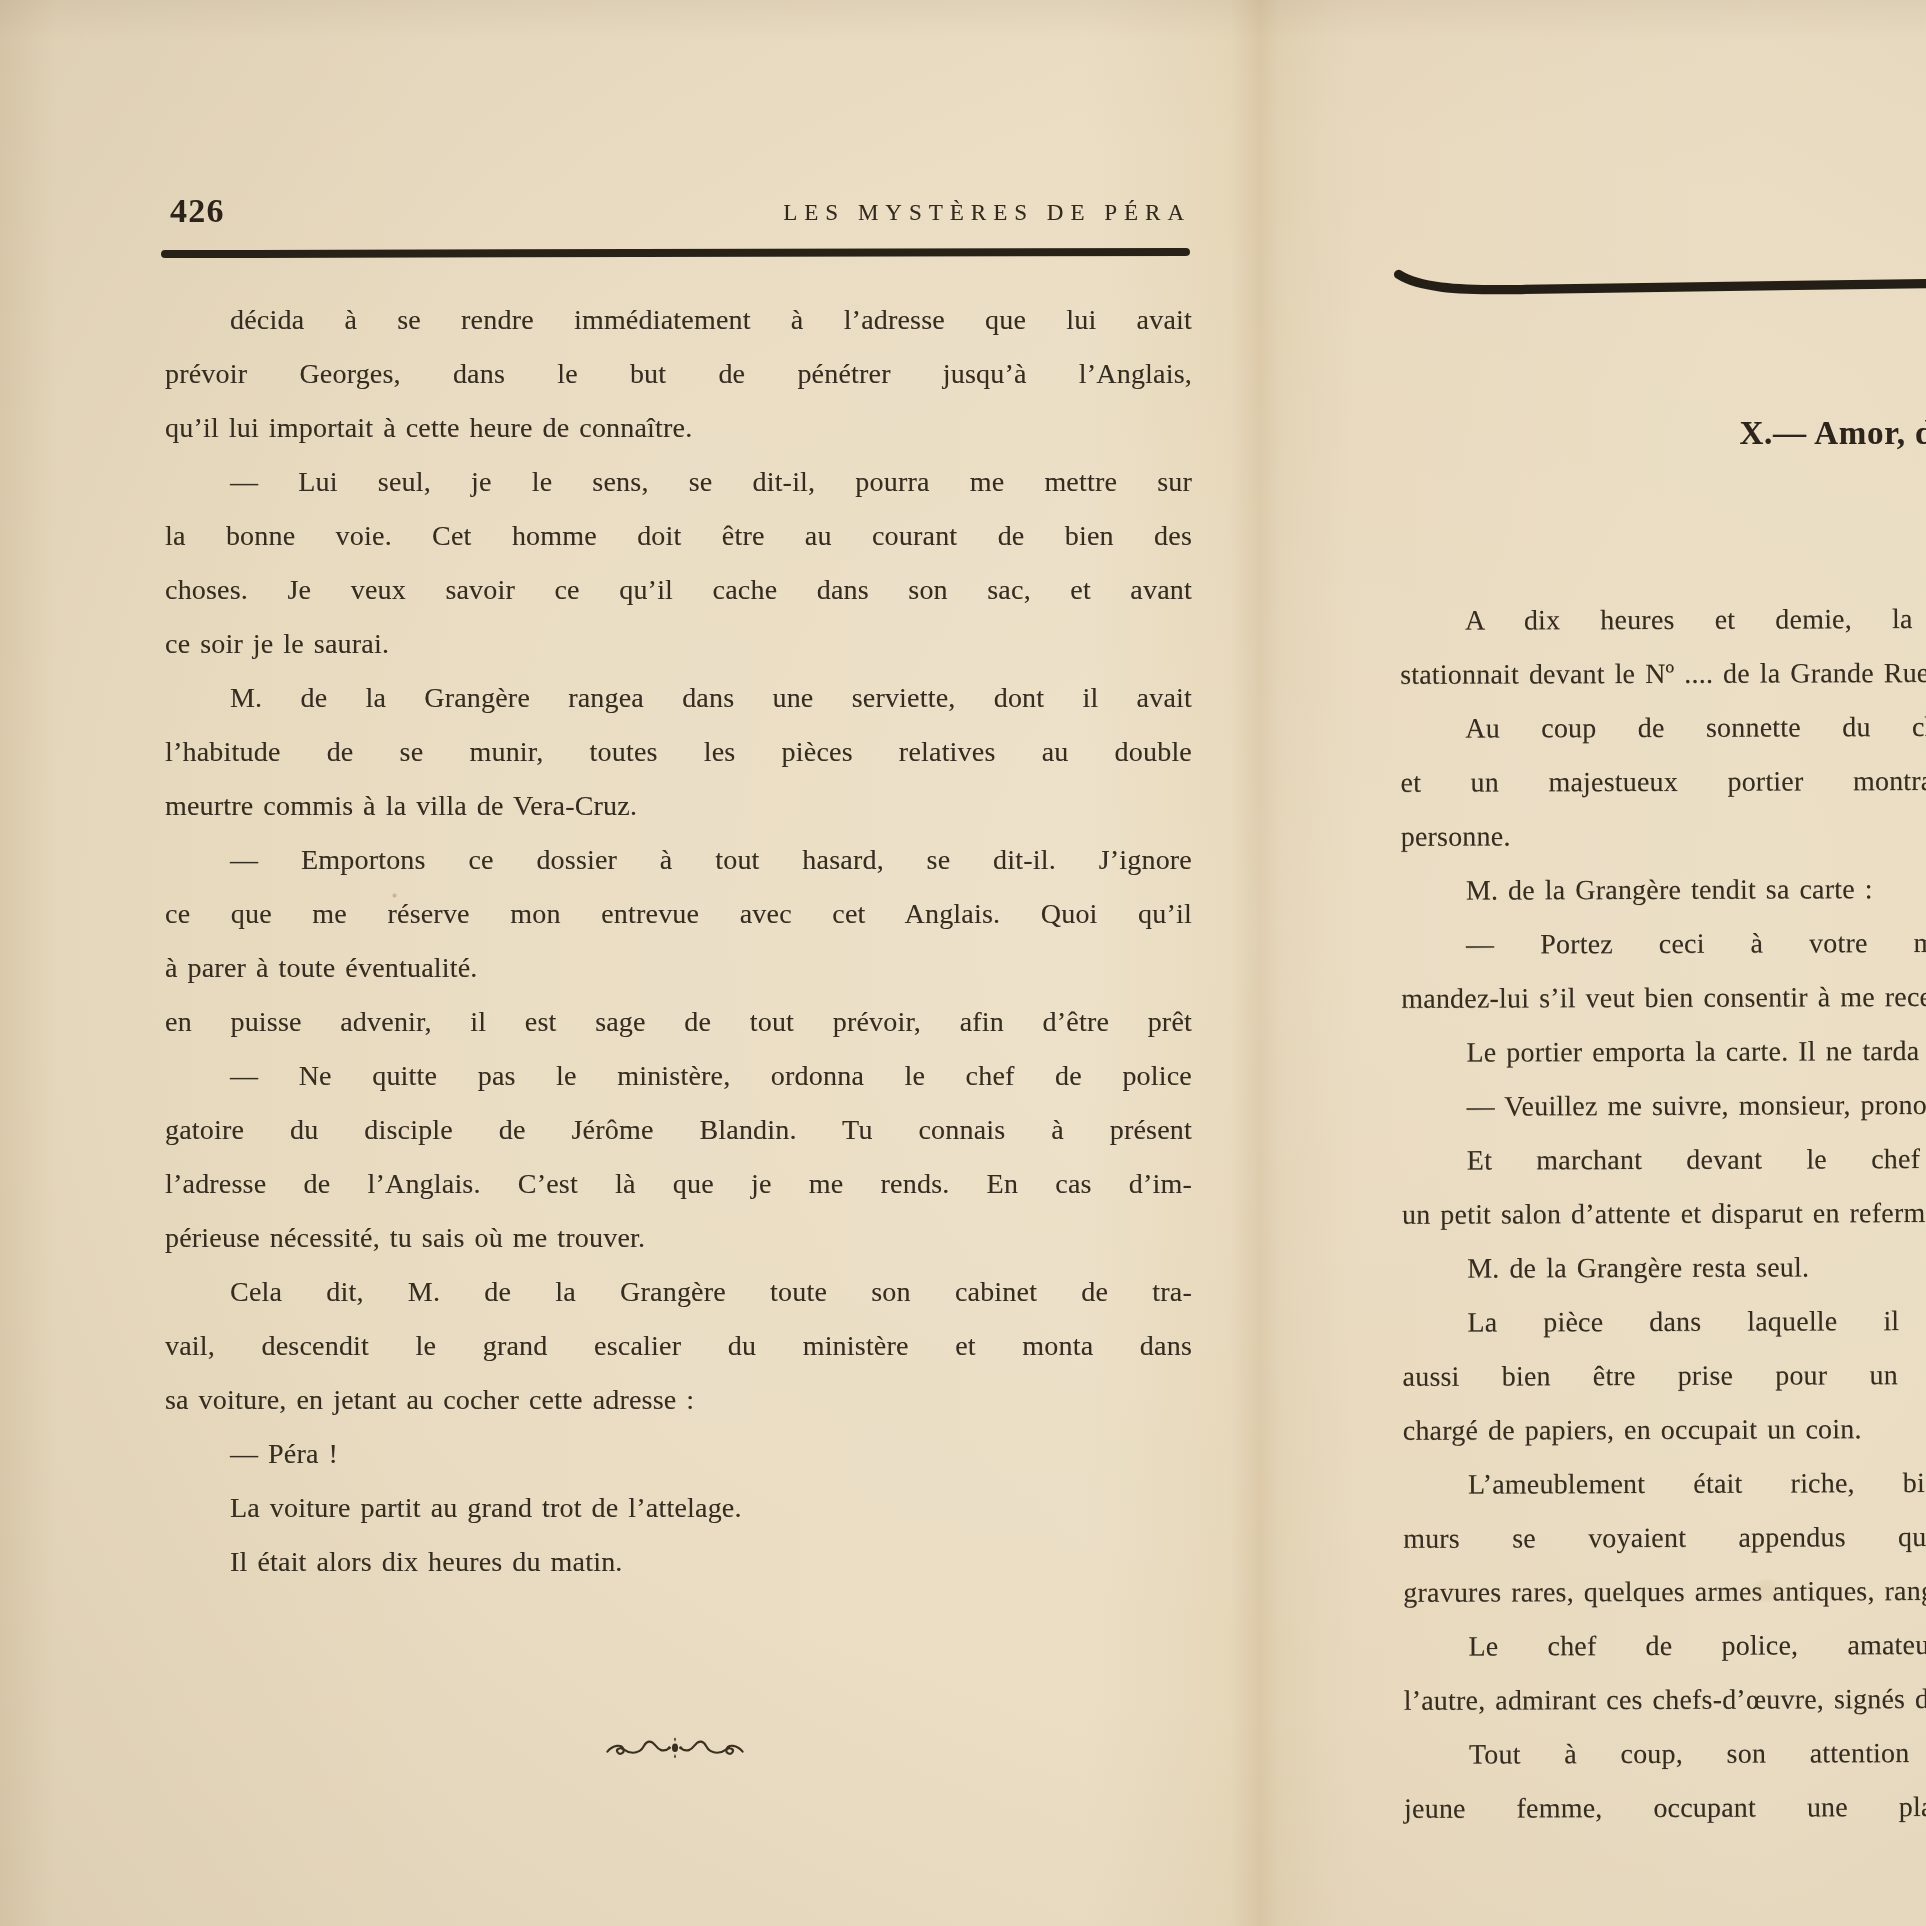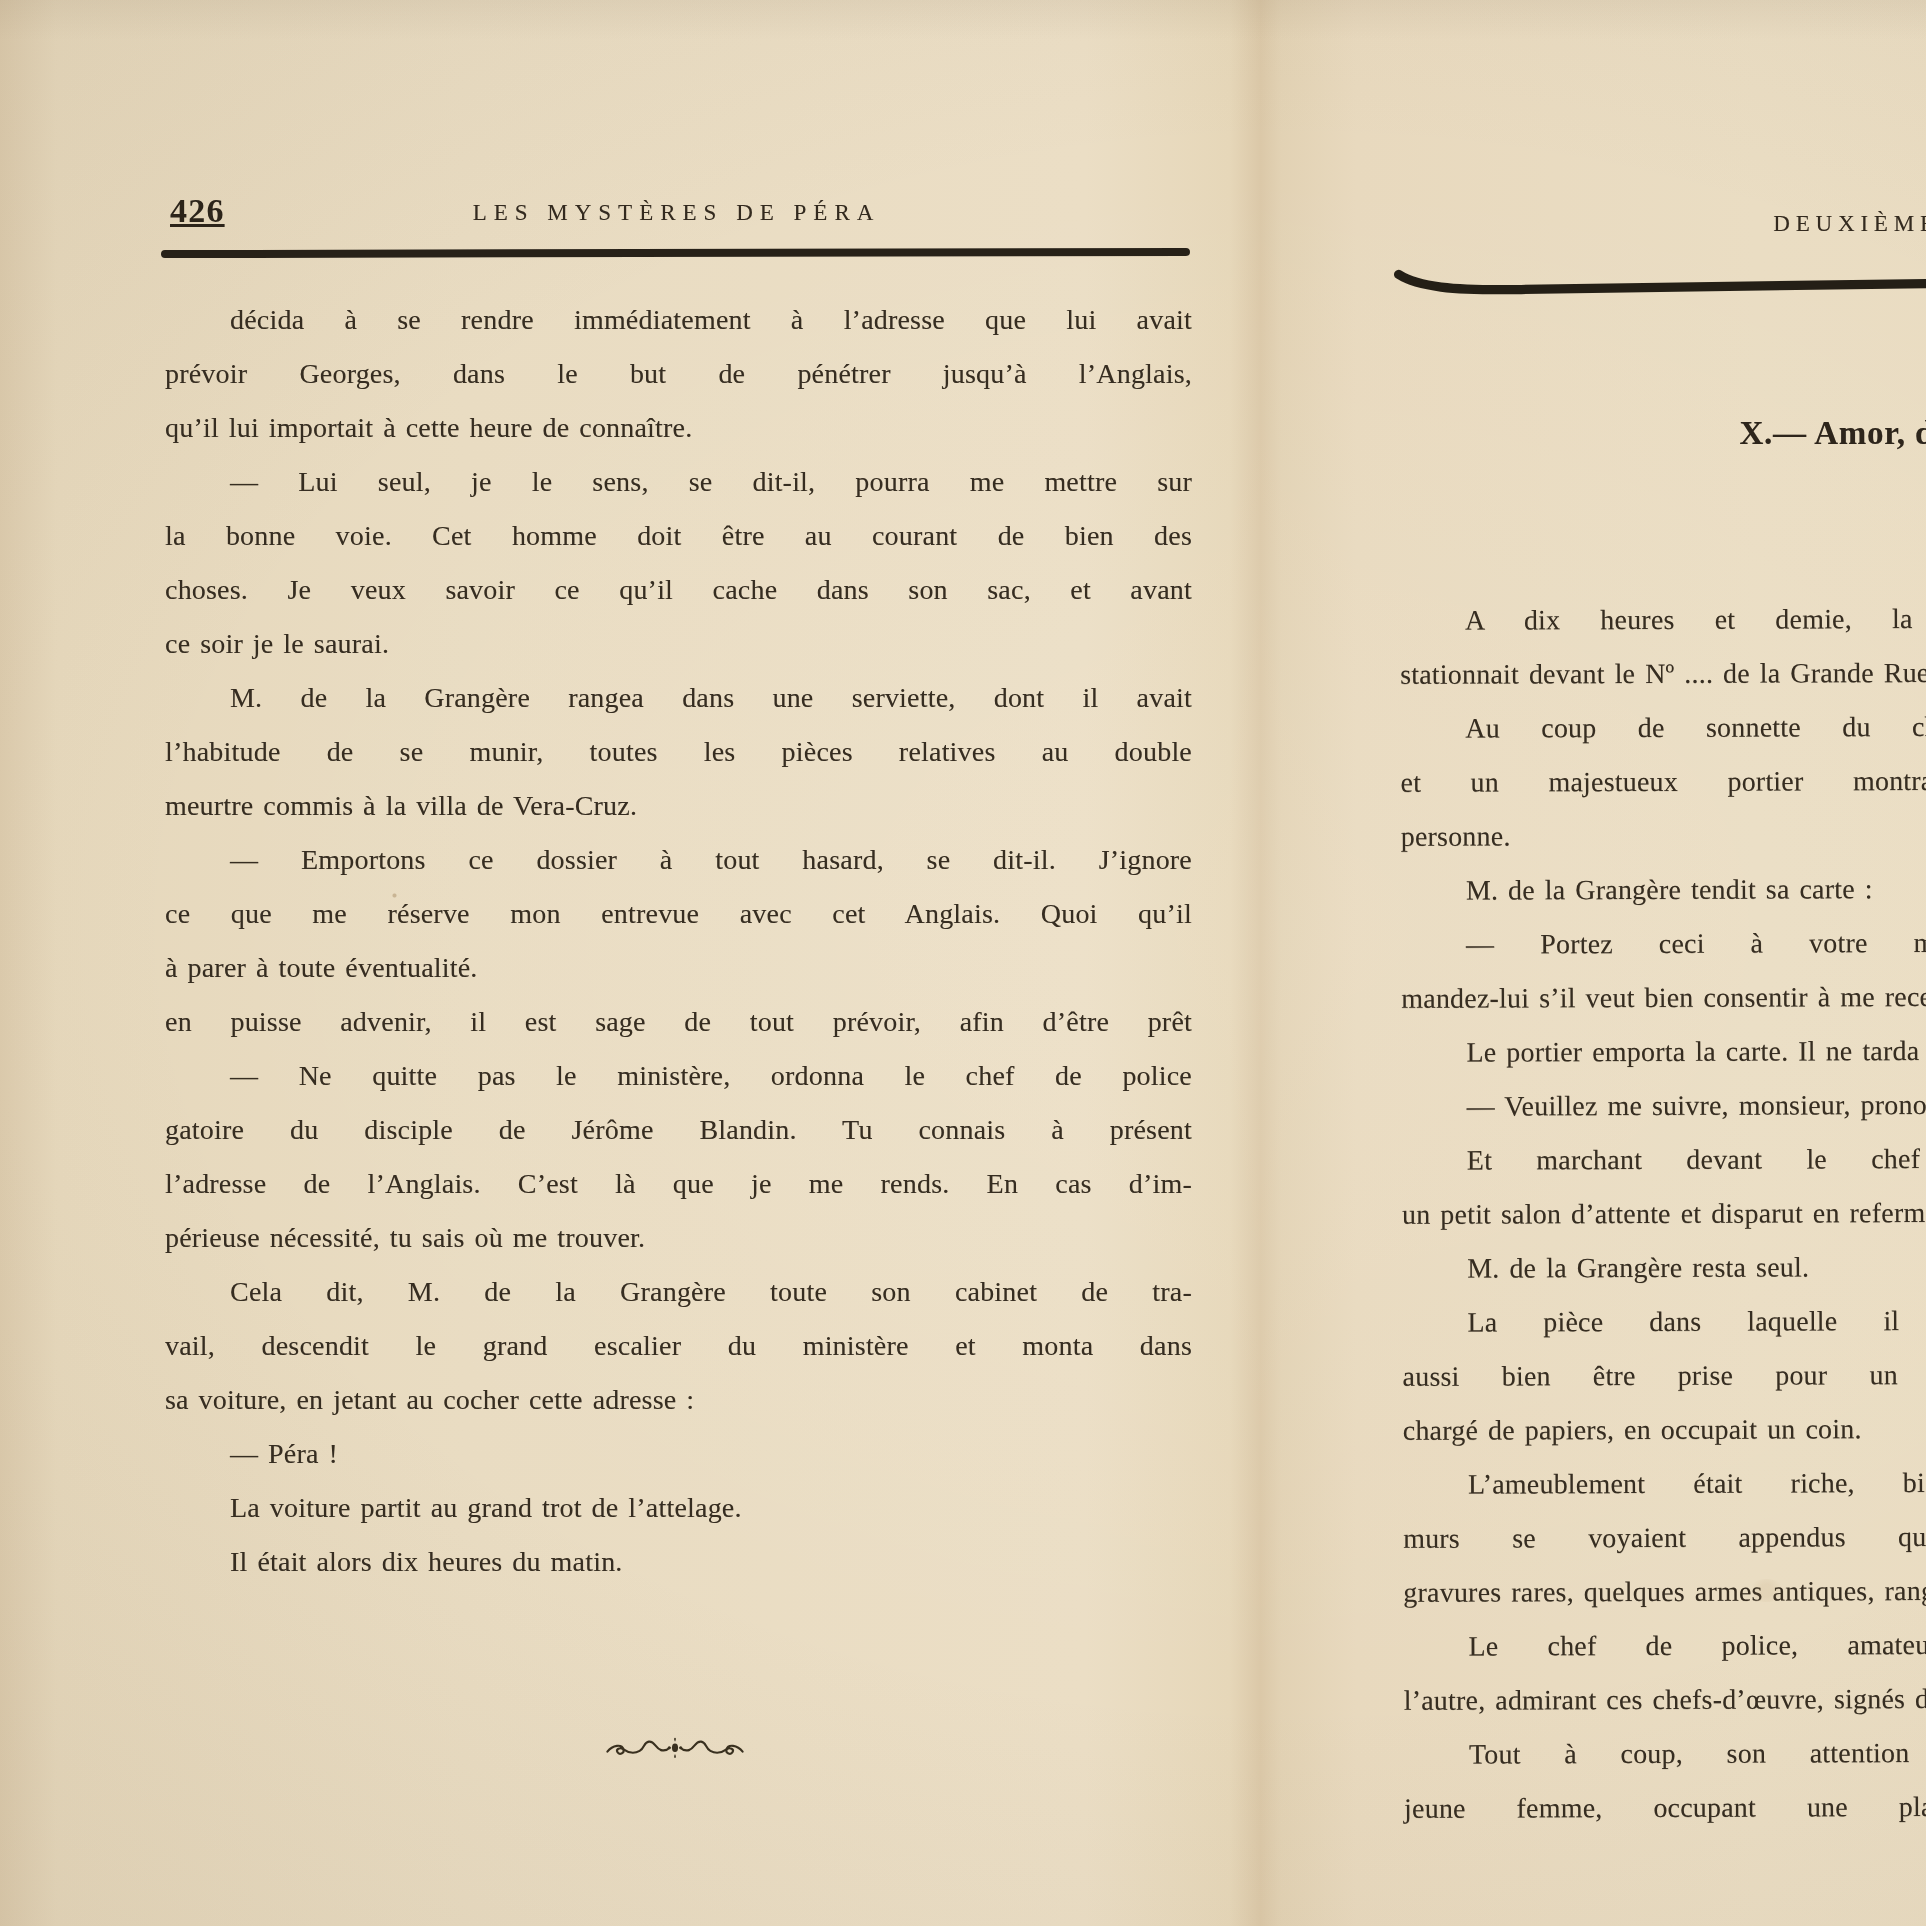--- a/index.html
+++ b/index.html
@@ -11,23 +11,23 @@
       linear-gradient(90deg,
         #dccbad 0%, #e6d8bc 2.2%, #e9dcc2 18%, #ebdec5 42%,
         #e6d7b9 47.6%, #dbc8a8 48.8%, #e2d2b4 49.6%, #e8d9be 52.5%,
         #eaddc3 68%, #e9dbc0 90%, #e3d3b4 98.5%, #dccaab 100%);
   }
   
   #scan::before{
     content:"";position:absolute;inset:0;pointer-events:none;
     background:radial-gradient(ellipse 78% 70% at 50% 46%, rgba(255,250,238,.12), rgba(0,0,0,0) 55%, rgba(92,70,45,.07) 100%);
   }
-  .pagenum{position:absolute;font-size:34px;font-weight:700;color:#2c241a;letter-spacing:1.2px;text-decoration:underline;}
+  .pagenum{position:absolute;font-size:34px;font-weight:700;color:#2c241a;letter-spacing:1.2px;}
   #pn-left{left:170px;top:192px;}
-  .running-head{position:absolute;font-size:23px;letter-spacing:7px;color:#332a1f;text-align:center;
+  .running-head{position:absolute;font-size:23px;letter-spacing:7px;color:#332a1f;text-align:right;
     text-shadow:0.2px 0.3px 0.4px rgba(56,45,32,.3);}
   #rh-left{left:162px;width:1029px;top:200px;}
   #rh-right{left:1402px;width:1044px;top:211px;letter-spacing:5.8px;}
   .rule-left{position:absolute;left:161px;top:249px;width:1029px;height:8px;background:#272118;border-radius:4.2px;transform:rotate(-.12deg);}
   .rule-right{position:absolute;left:1394px;top:265px;}
   .chapter-title{position:absolute;left:1402px;width:1044px;top:415px;margin:0;text-align:center;
     font-size:33px;font-weight:700;letter-spacing:0.8px;color:#2d251b;text-shadow:0.2px 0.4px 0.4px rgba(50,40,28,.35);}
   .body-col{position:absolute;}
   #left-body{left:165px;top:293px;width:1027px;}
   #right-body{left:1402px;top:592px;width:1046px;transform:rotate(-.2deg);}

